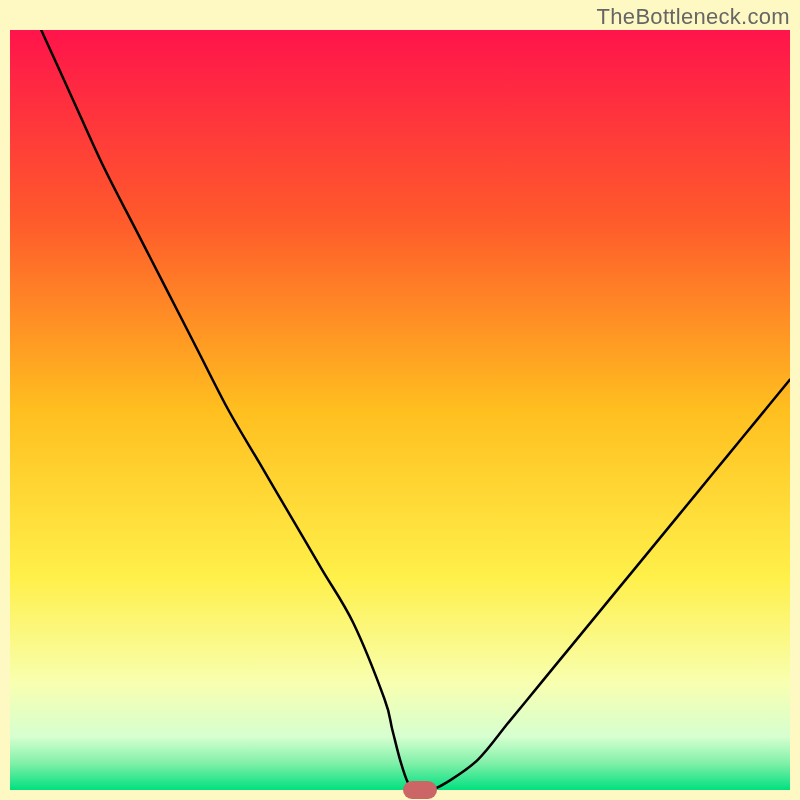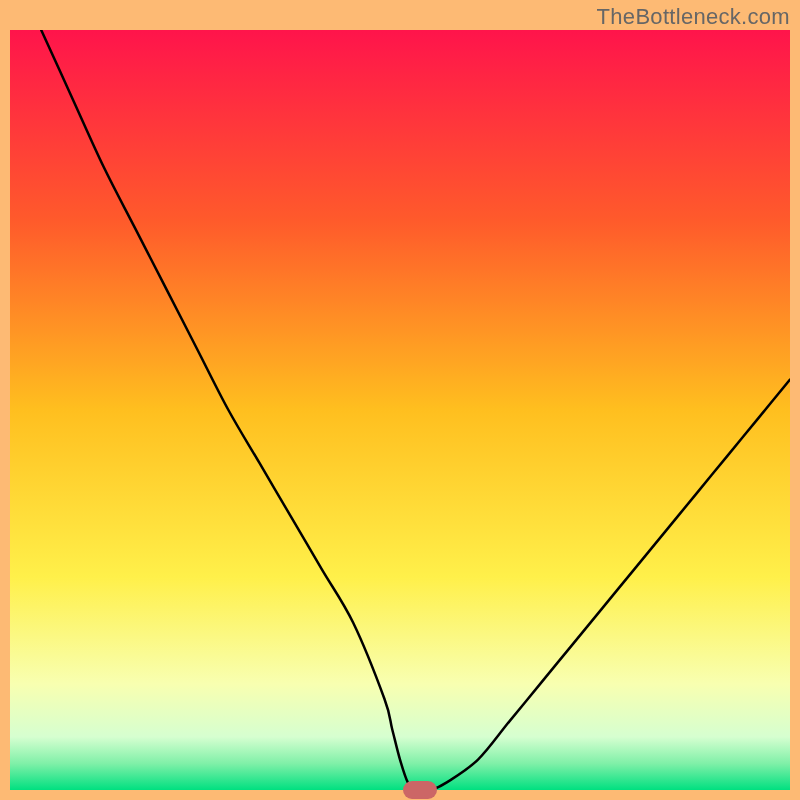--- a/index.html
+++ b/index.html
@@ -8,21 +8,21 @@
     width: 800px;
     height: 800px;
     background: #000;
     font-family: Arial, Helvetica, sans-serif;
     overflow: hidden;
   }
   .stage {
     position: relative;
     width: 800px;
     height: 800px;
-    background: #fdba74;
+    background: #fef9c3;
   }
   .watermark {
     position: absolute;
     top: 4px;
     right: 10px;
     color: #666;
     font-size: 22px;
     font-weight: 500;
     letter-spacing: 0.3px;
     z-index: 50;

